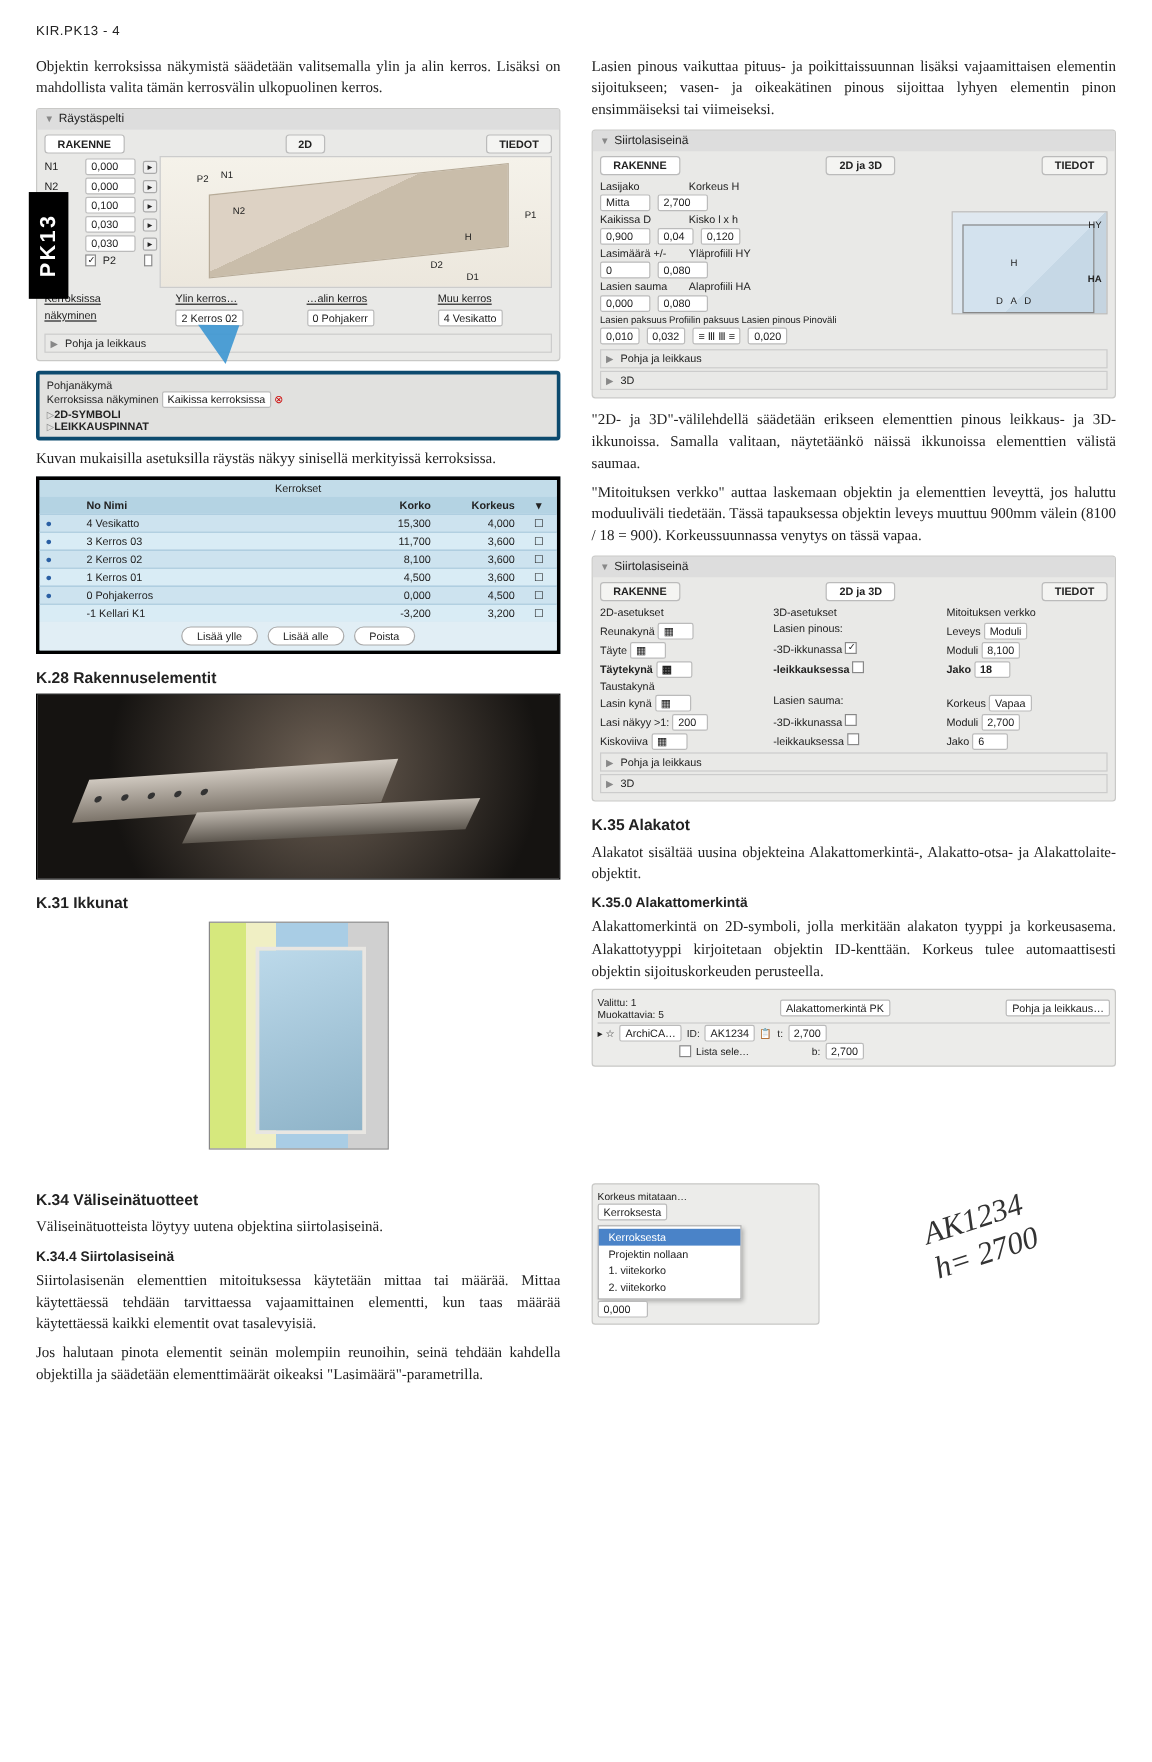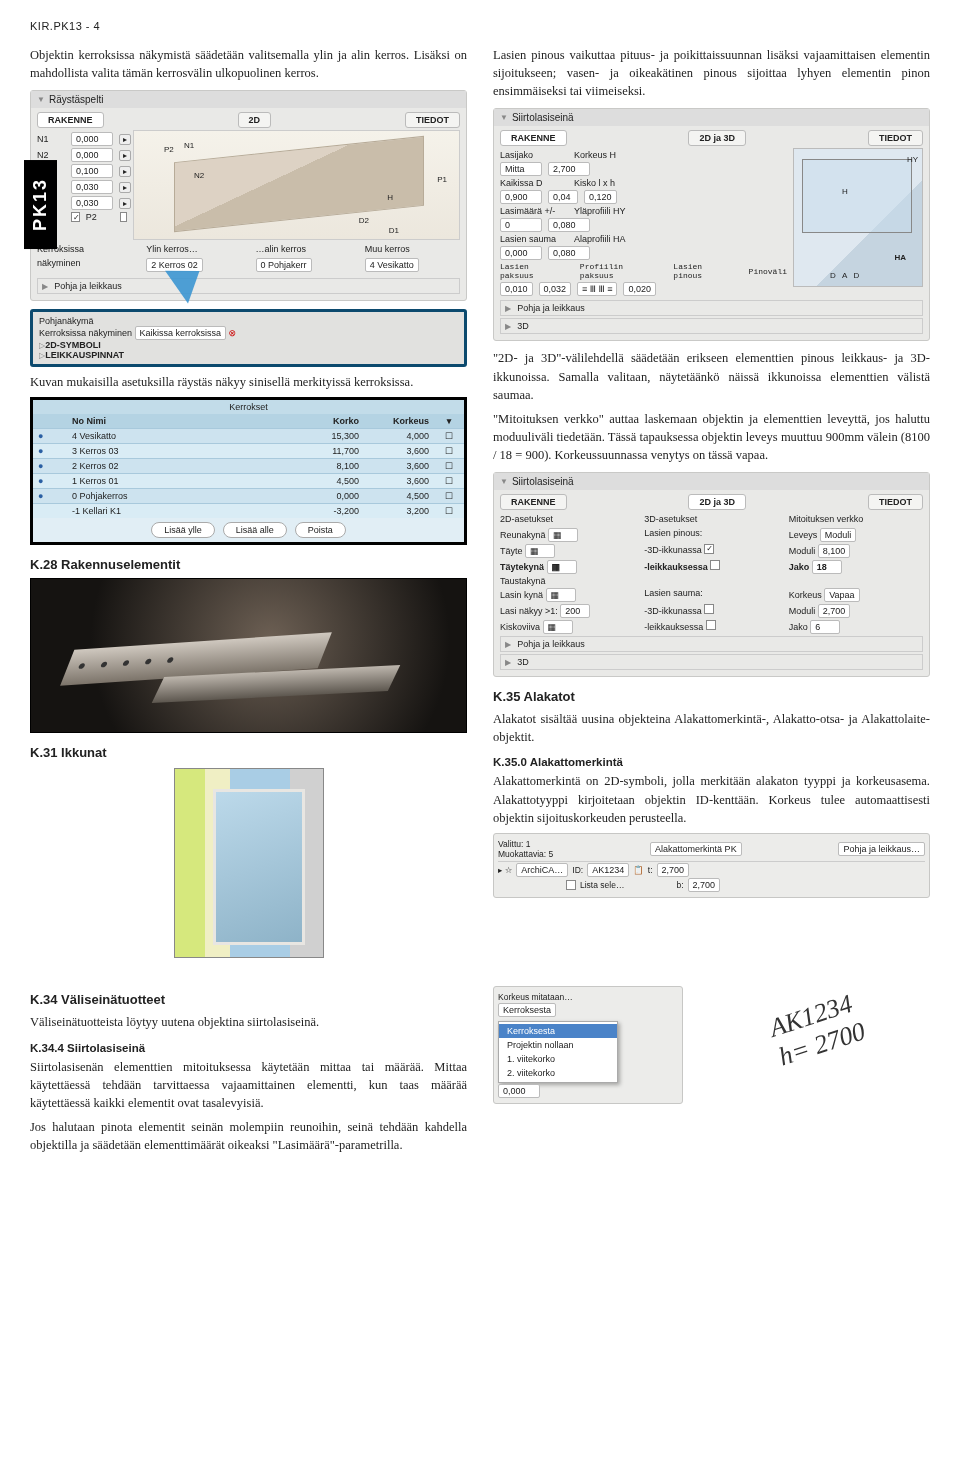--- a/index.html
+++ b/index.html
@@ -58,21 +58,21 @@
     overflow: hidden;
   }
   .prism {
     position: absolute; left: 40px; top: 18px;
     width: 250px; height: 70px;
     background: linear-gradient(160deg, #ddd2c4 40%, #c9bdaa 40%);
     transform: skewY(-6deg);
     border: 1px solid #b7ab98;
   }
   .cols3 { display: flex; gap: 14px; font-size: 9px; margin-top: 4px; }
-  .cols3 > div { flex: 1; }
+  .cols3 > div { flex: 1; text-decoration: underline; }
   .sub-panel { background: #e1e1df; border: 3px solid #0c4a6e; border-radius: 3px; margin: 6px 0; font-size: 9px; padding: 4px 6px; }
   .table {
     background: #cfe5f0;
     border: 3px solid #000000;
     font-size: 9px;
     margin: 6px 0;
   }
   .table .thead { background: #b4d3e3; display: flex; font-weight: bold; }
   .table .trow { display: flex; border-top: 1px solid #a8c9dc; background: #d9ecf5; }
   .table .trow:nth-child(odd) { background: #cde3ef; }
@@ -100,21 +100,21 @@
     background: linear-gradient(90deg, #d6e87d 0 30px, #f0efc4 30px 55px, #a9cde5 55px 115px, #d0d0d0 115px);
     border: 1px solid #888;
     position: relative;
   }
   .window-render::after {
     content: ""; position: absolute; left: 38px; top: 20px; width: 86px; height: 150px;
     background: linear-gradient(160deg, #bcd9ea, #8eb3c8);
     border: 3px solid #e8e6e2;
   }
   .wall-3d {
-    height: 139px;
+    height: 86px;
     background: linear-gradient(135deg, #dfe8f0 0 60%, #c5d4e0 60%);
     border: 1px solid #bbb;
     position: relative;
   }
   .wall-3d .pane { position: absolute; border: 1px solid #888; background: rgba(200,220,235,0.5); }
   .strip { background: #e9e9e7; border: 1px solid #ccc; padding: 2px 4px; font-size: 9px; display: flex; align-items: center; gap: 6px; margin: 2px 0; }
   .chk { width: 10px; height: 10px; border: 1px solid #888; display: inline-block; background: #fff; }
   .chk.on::after { content: "✓"; font-size: 8px; position: relative; top: -2px; left: 1px; }
   .mini-panel {
     background: #ececea; border: 1px solid #c7c7c5; border-radius: 3px;
@@ -318,21 +318,21 @@
       <div class="panel">
         <div class="title-row">
             <span class="tri">▼</span>
             <span>Siirtolasiseinä</span>
           </div>
         <div class="row" style="justify-content:space-between;">
           <span class="tab active">RAKENNE</span>
           <span class="tab">2D ja 3D</span>
           <span class="tab">TIEDOT</span>
         </div>
-        <div style="display:flex; gap:6px;">
+        <div style="display:flex; gap:6px;align-items:center;">
           <div style="flex:1;">
             <div class="row">
                 <span class="lbl-w">Lasijako</span>
                 <span class="lbl-w">Korkeus H</span>
               </div>
             <div class="row">
                 <span class="inp">Mitta</span>
                 <span class="inp">2,700</span>
               </div>
             <div class="row">
@@ -353,38 +353,38 @@
                 <span class="inp">0,080</span>
               </div>
             <div class="row">
                 <span class="lbl-w">Lasien sauma</span>
                 <span class="lbl-w">Alaprofiili HA</span>
               </div>
             <div class="row">
                 <span class="inp">0,000</span>
                 <span class="inp">0,080</span>
               </div>
-            <div class="row" style="gap:16px;font-family:Liberation Mono, monospace;">
+            <div class="row" style="gap:2px;">
                 <span style="font-size:8px;">Lasien paksuus</span>
                 <span style="font-size:8px;">Profiilin paksuus</span>
                 <span style="font-size:8px;">Lasien pinous</span>
                 <span style="font-size:8px;">Pinoväli</span>
               </div>
             <div class="row">
                 <span class="inp inp-sm">0,010</span>
                 <span class="inp inp-sm">0,032</span>
                 <span class="inp inp-sm">≡ Ⅲ Ⅲ ≡</span>
                 <span class="inp inp-sm">0,020</span>
               </div>
           </div>
           <div class="wall-3d" style="width:130px;">
             <div class="pane" style="left:8px;top:10px;width:110px;height:74px;"></div>
             <span style="position:absolute;right:4px;top:6px;font-size:8px;">HY</span>
             <span style="position:absolute;left:48px;top:38px;font-size:8px;">H</span>
-            <span style="position:absolute;right:16px;bottom:24px;font-size:8px;font-weight:bold;">HA</span>
+            <span style="position:absolute;right:4px;bottom:24px;font-size:8px;font-weight:bold;">HA</span>
             <span style="position:absolute;left:36px;bottom:6px;font-size:8px;">D &nbsp; A &nbsp; D</span>
           </div>
         </div>
         <div class="strip">
             <span class="tri">▶</span>
             <span>Pohja ja leikkaus</span>
           </div>
         <div class="strip">
             <span class="tri">▶</span>
             <span>3D</span>

